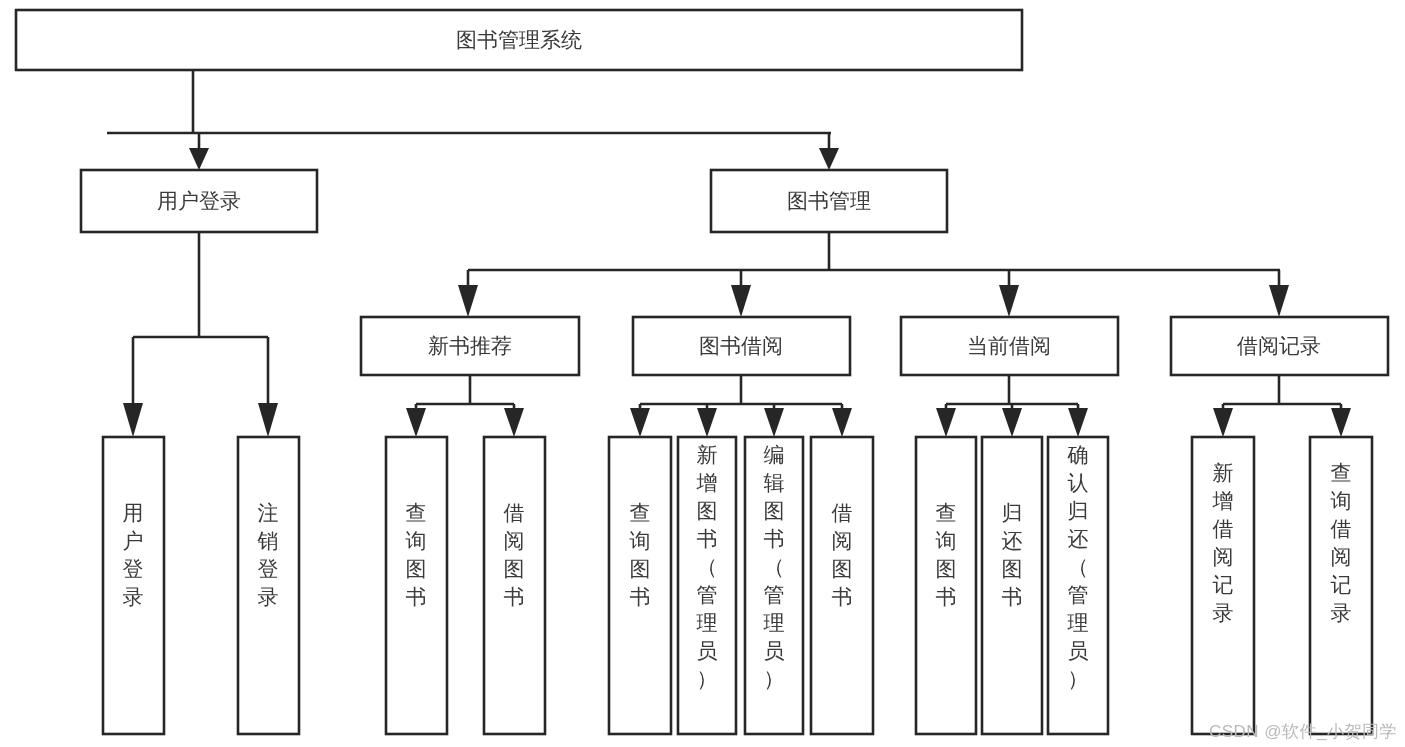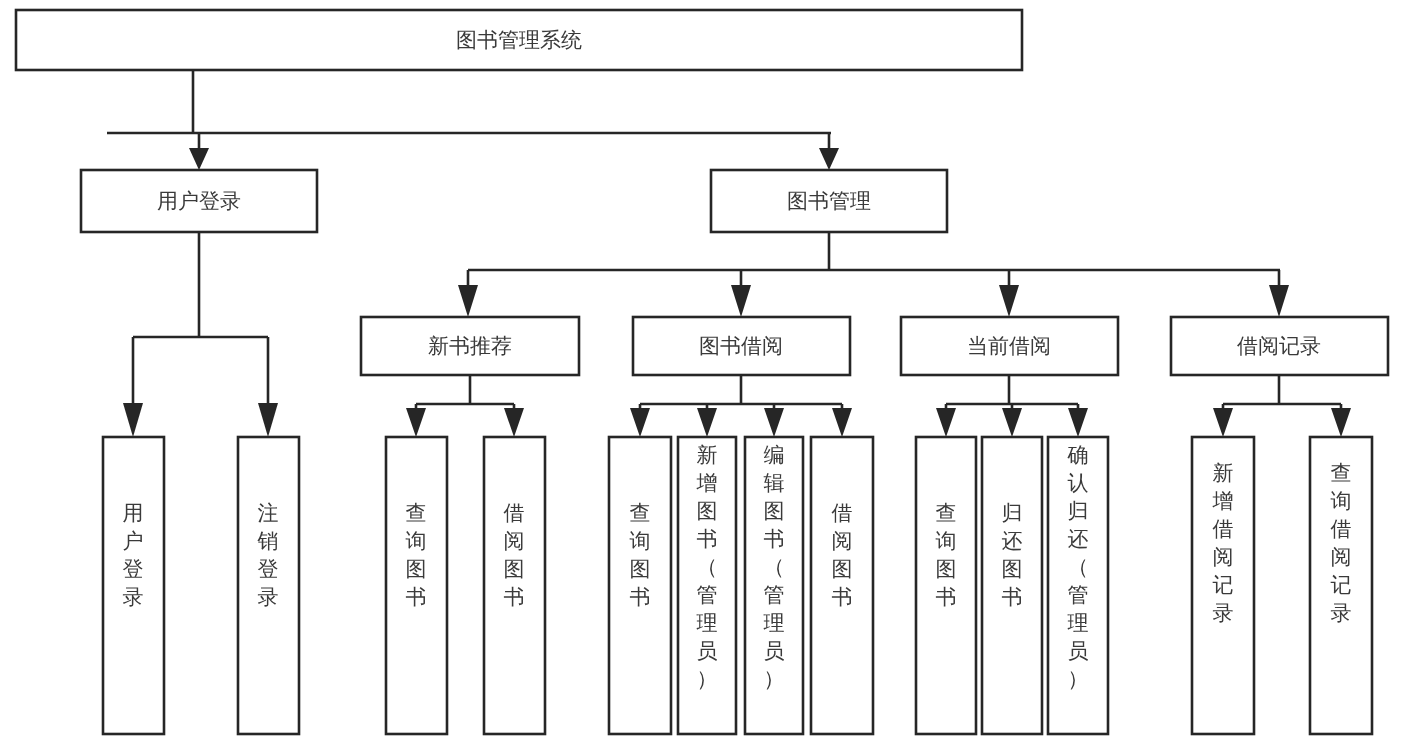--- a/index.html
+++ b/index.html
@@ -223,13 +223,14 @@
       <rect class="node-box" x="1192" y="437" width="62" height="297"></rect>
       <text class="node-label-vert" x="1223" y="480"><tspan x="1223" y="480">新</tspan><tspan x="1223" y="508">增</tspan><tspan x="1223" y="536">借</tspan><tspan x="1223" y="564">阅</tspan><tspan x="1223" y="592">记</tspan><tspan x="1223" y="620">录</tspan></text>
     </g>
     <g>
       <rect class="node-box" x="1310" y="437" width="62" height="297"></rect>
       <text class="node-label-vert" x="1341" y="480"><tspan x="1341" y="480">查</tspan><tspan x="1341" y="508">询</tspan><tspan x="1341" y="536">借</tspan><tspan x="1341" y="564">阅</tspan><tspan x="1341" y="592">记</tspan><tspan x="1341" y="620">录</tspan></text>
     </g>
 
   </svg>
 
+  <div class="watermark">CSDN @软件_小贺同学</div>
 </div>
 
 </body></html>

